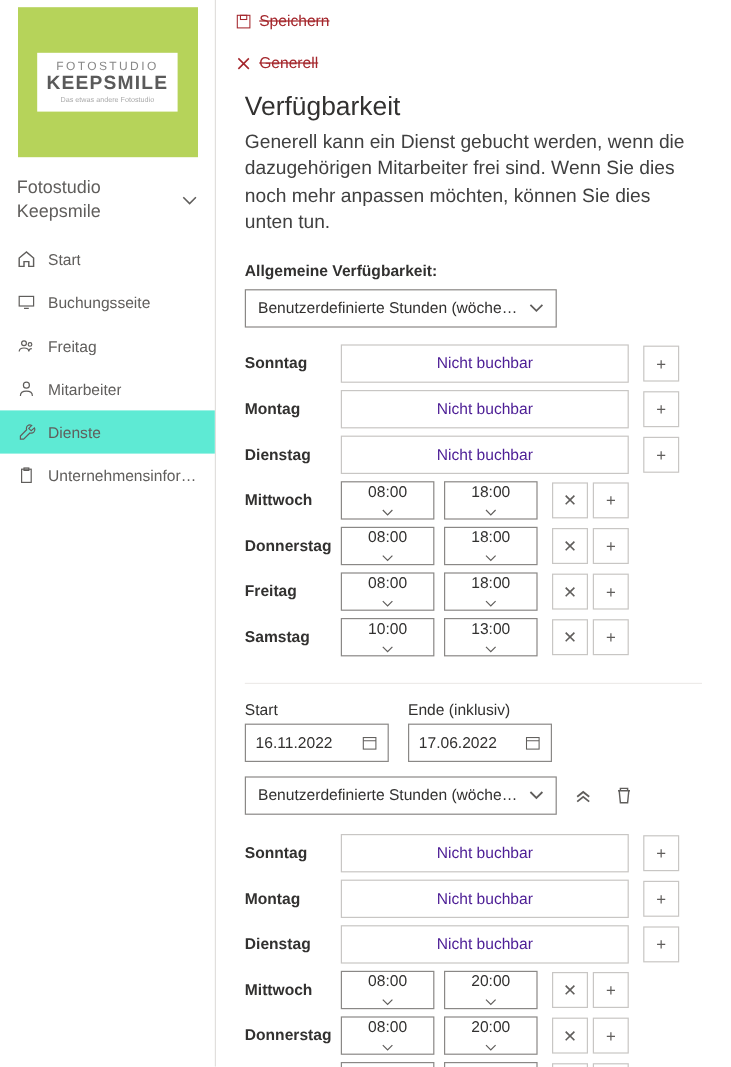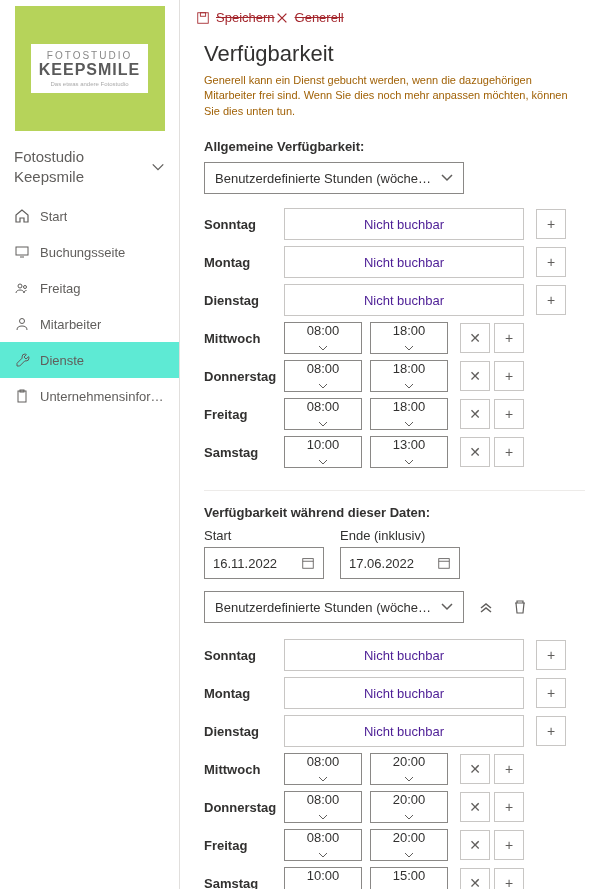--- a/index.html
+++ b/index.html
@@ -12,27 +12,27 @@
   .logo-inner .l3 { font-size: 6px; color: #aaa; margin-top: 2px; }
   .org { display: flex; align-items: center; justify-content: space-between; padding: 8px 14px 12px; }
   .org-name { color: #605e5c; font-size: 15px; line-height: 1.3; }
   .chev { width: 14px; height: 14px; color: #605e5c; }
   .nav { list-style: none; }
   .nav li { display: flex; align-items: center; padding: 10px 14px; gap: 10px; color: #605e5c; cursor: pointer; font-size: 13px; }
   .nav li.active { background: #5eead4; }
   .nav .icon { width: 16px; height: 16px; display: inline-flex; align-items: center; justify-content: center; color: #605e5c; flex-shrink: 0; }
   .nav li span.lab { white-space: nowrap; overflow: hidden; text-overflow: ellipsis; }
   .main { flex: 1; display: flex; flex-direction: column; overflow-y: auto; }
-  .cmdbar { display: flex; gap: 0; padding: 10px 16px; font-size: 13px; }
+  .cmdbar { display: flex; gap: 20px; padding: 10px 16px; font-size: 13px; flex-direction: column; }
   .cmd { display: inline-flex; align-items: center; gap: 6px; color: #a4262c; cursor: pointer; }
   .cmd.strike { text-decoration: line-through; }
   .cmd .ci { width: 14px; height: 14px; }
   .content { padding: 6px 24px 20px; }
   h1 { font-size: 22px; font-weight: 400; margin-bottom: 6px; }
-  .desc { color: #a16207; font-size: 11px; line-height: 1.4; margin-bottom: 20px; max-width: 400px; }
+  .desc { color: #404040; font-size: 16px; line-height: 1.4; margin-bottom: 20px; max-width: 400px; }
   .sect-hd { font-weight: 600; font-size: 13px; margin-bottom: 8px; }
   .dropdown { border: 1px solid #8a8886; height: 32px; display: flex; align-items: center; padding: 0 10px; justify-content: space-between; width: 260px; cursor: pointer; background: #fff; font-size: 13px; }
   .dropdown .txt { white-space: nowrap; overflow: hidden; text-overflow: ellipsis; }
   .dropdown svg { width: 12px; height: 12px; flex-shrink: 0; margin-left: 6px; }
   .rows { margin-top: 12px; margin-bottom: 20px; }
   .row { display: flex; align-items: center; min-height: 36px; margin-bottom: 2px; }
   .day { width: 80px; font-size: 13px; font-weight: 600; }
   .nb-box { width: 240px; height: 32px; border: 1px solid #c8c6c4; display: flex; align-items: center; justify-content: center; color: #4c1d95; font-size: 13px; margin-right: 8px; }
   .time { width: 78px; height: 32px; border: 1px solid #8a8886; display: flex; align-items: center; justify-content: space-between; padding: 0 8px; font-size: 13px; margin-right: 8px; cursor: pointer; flex-direction: column; }
   .time svg { width: 10px; height: 10px; }
@@ -232,21 +232,20 @@
               <path d="M1 3l4 4 4-4" stroke="#605e5c" fill="none"></path>
             </svg>
           </div>
           <div class="btn">✕</div>
           <div class="btn">+</div>
         </div>
       </div>
 
     <hr>
 
-    <div class="sect-hd">Verfügbarkeit während dieser Daten:</div>
     <div class="date-row">
       <div class="date-col">
         <label>Start</label>
         <div class="date-input">
           <span>16.11.2022</span>
           <svg viewBox="0 0 16 16">
               <rect x="2" y="3" width="12" height="11" stroke="#605e5c" fill="none"></rect>
               <path d="M2 6h12" stroke="#605e5c"></path>
             </svg>
         </div>

